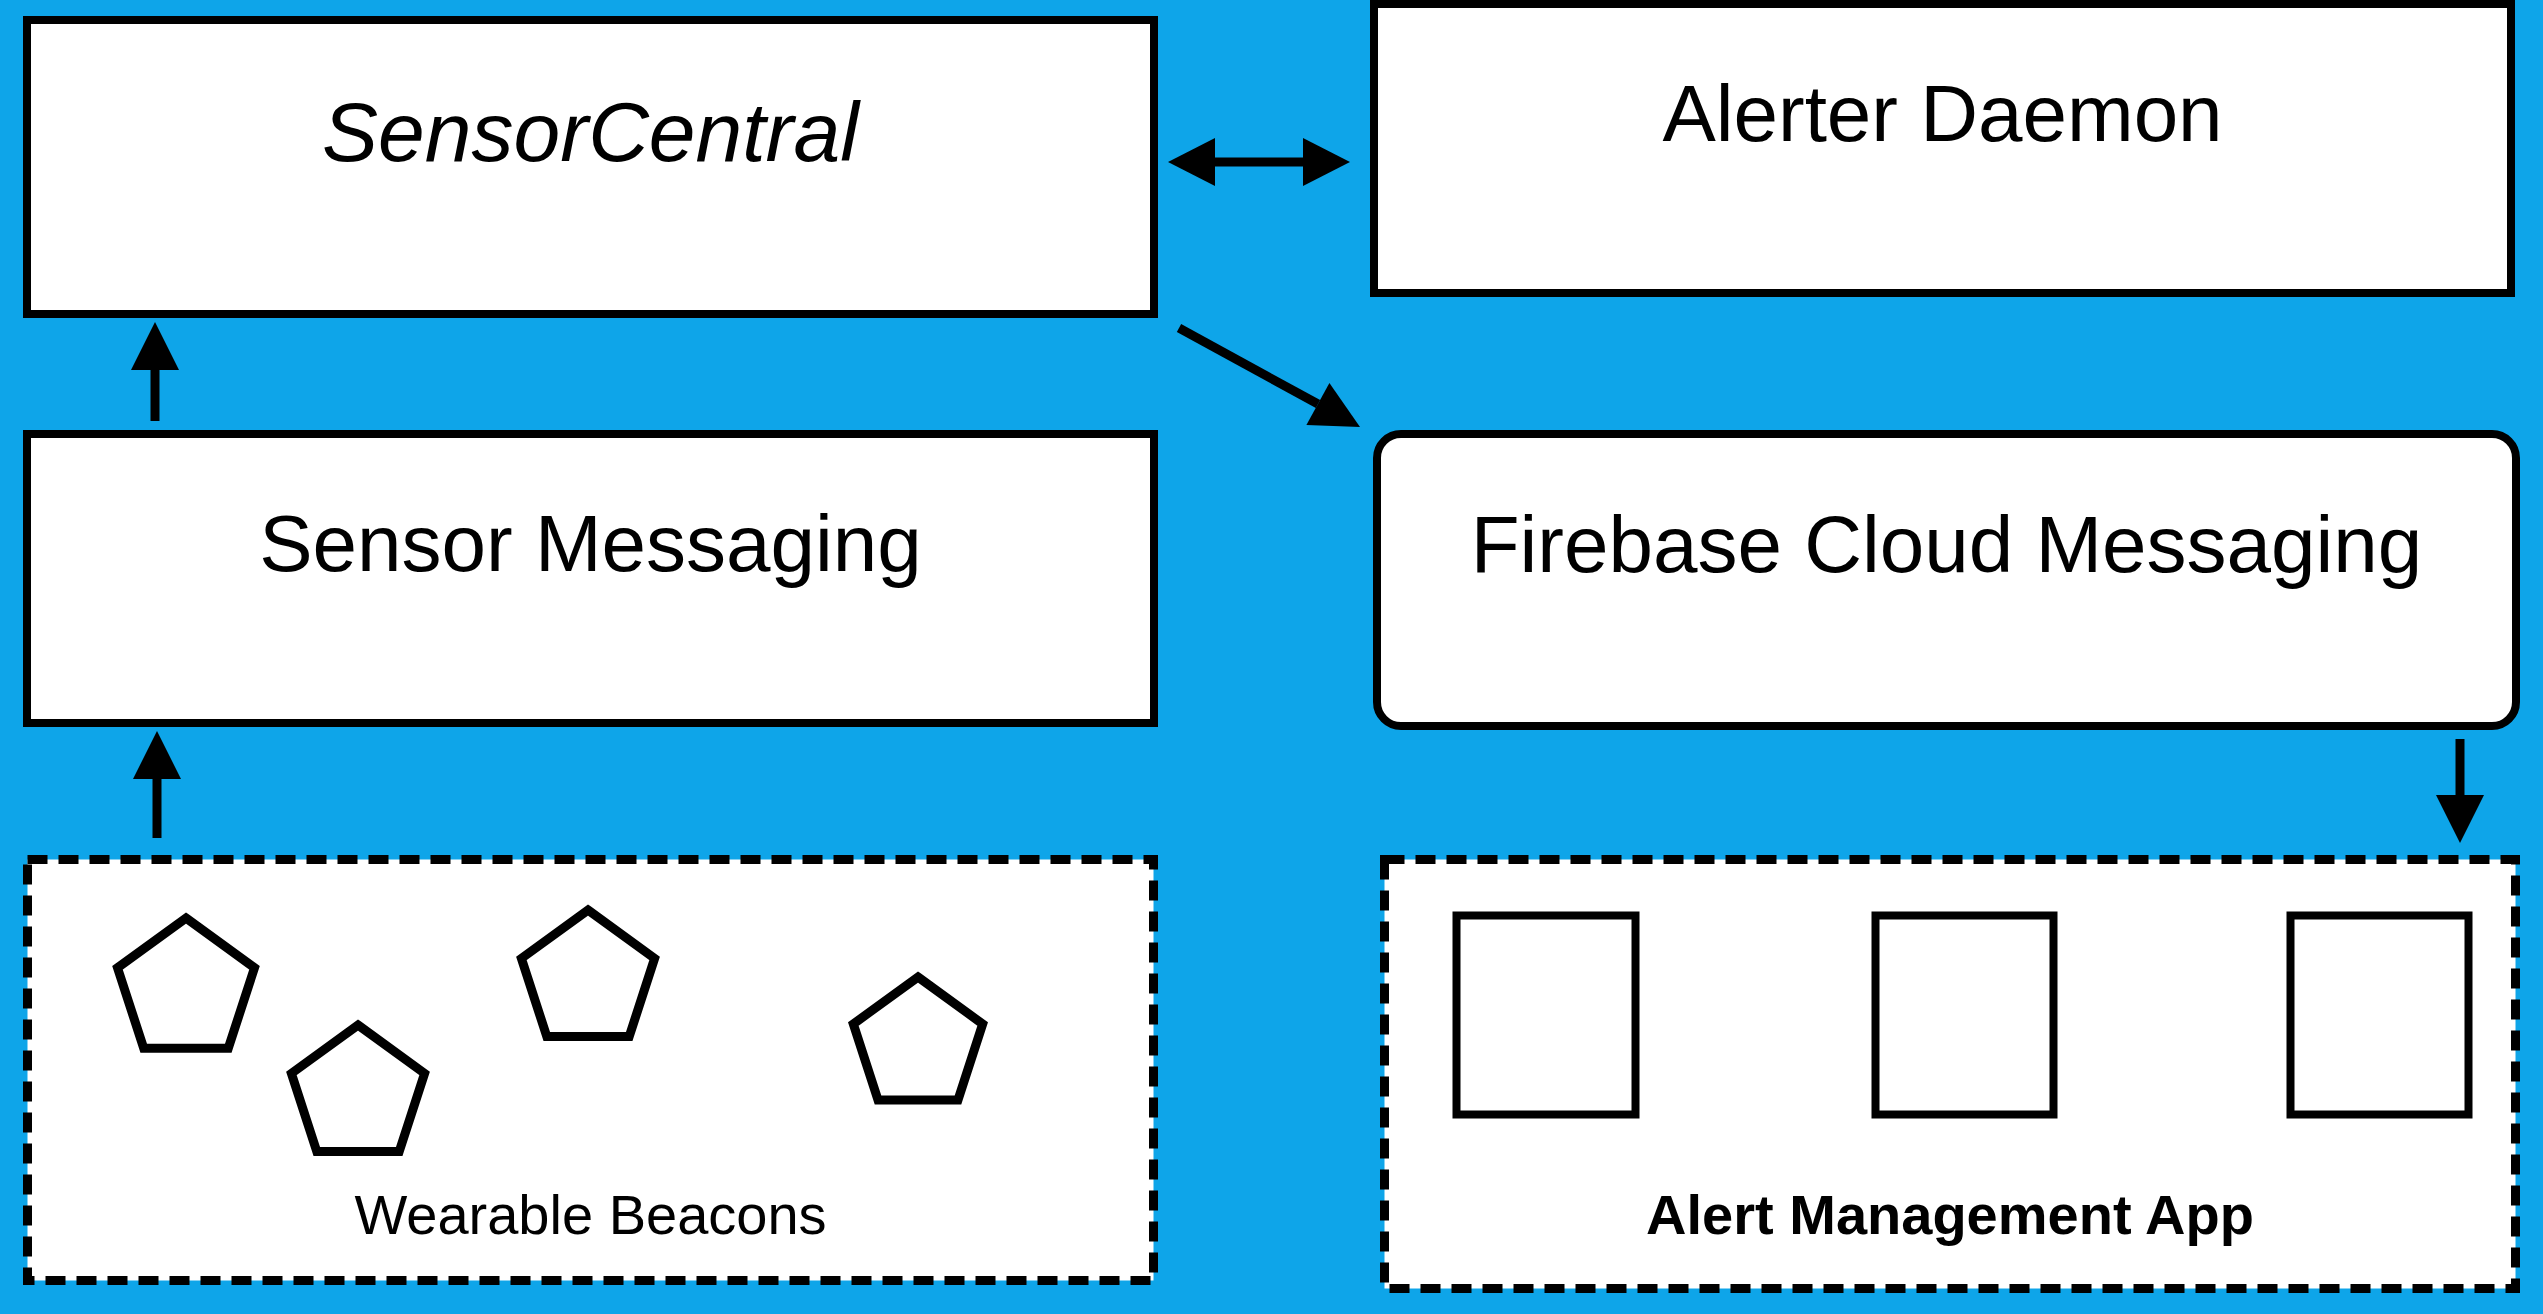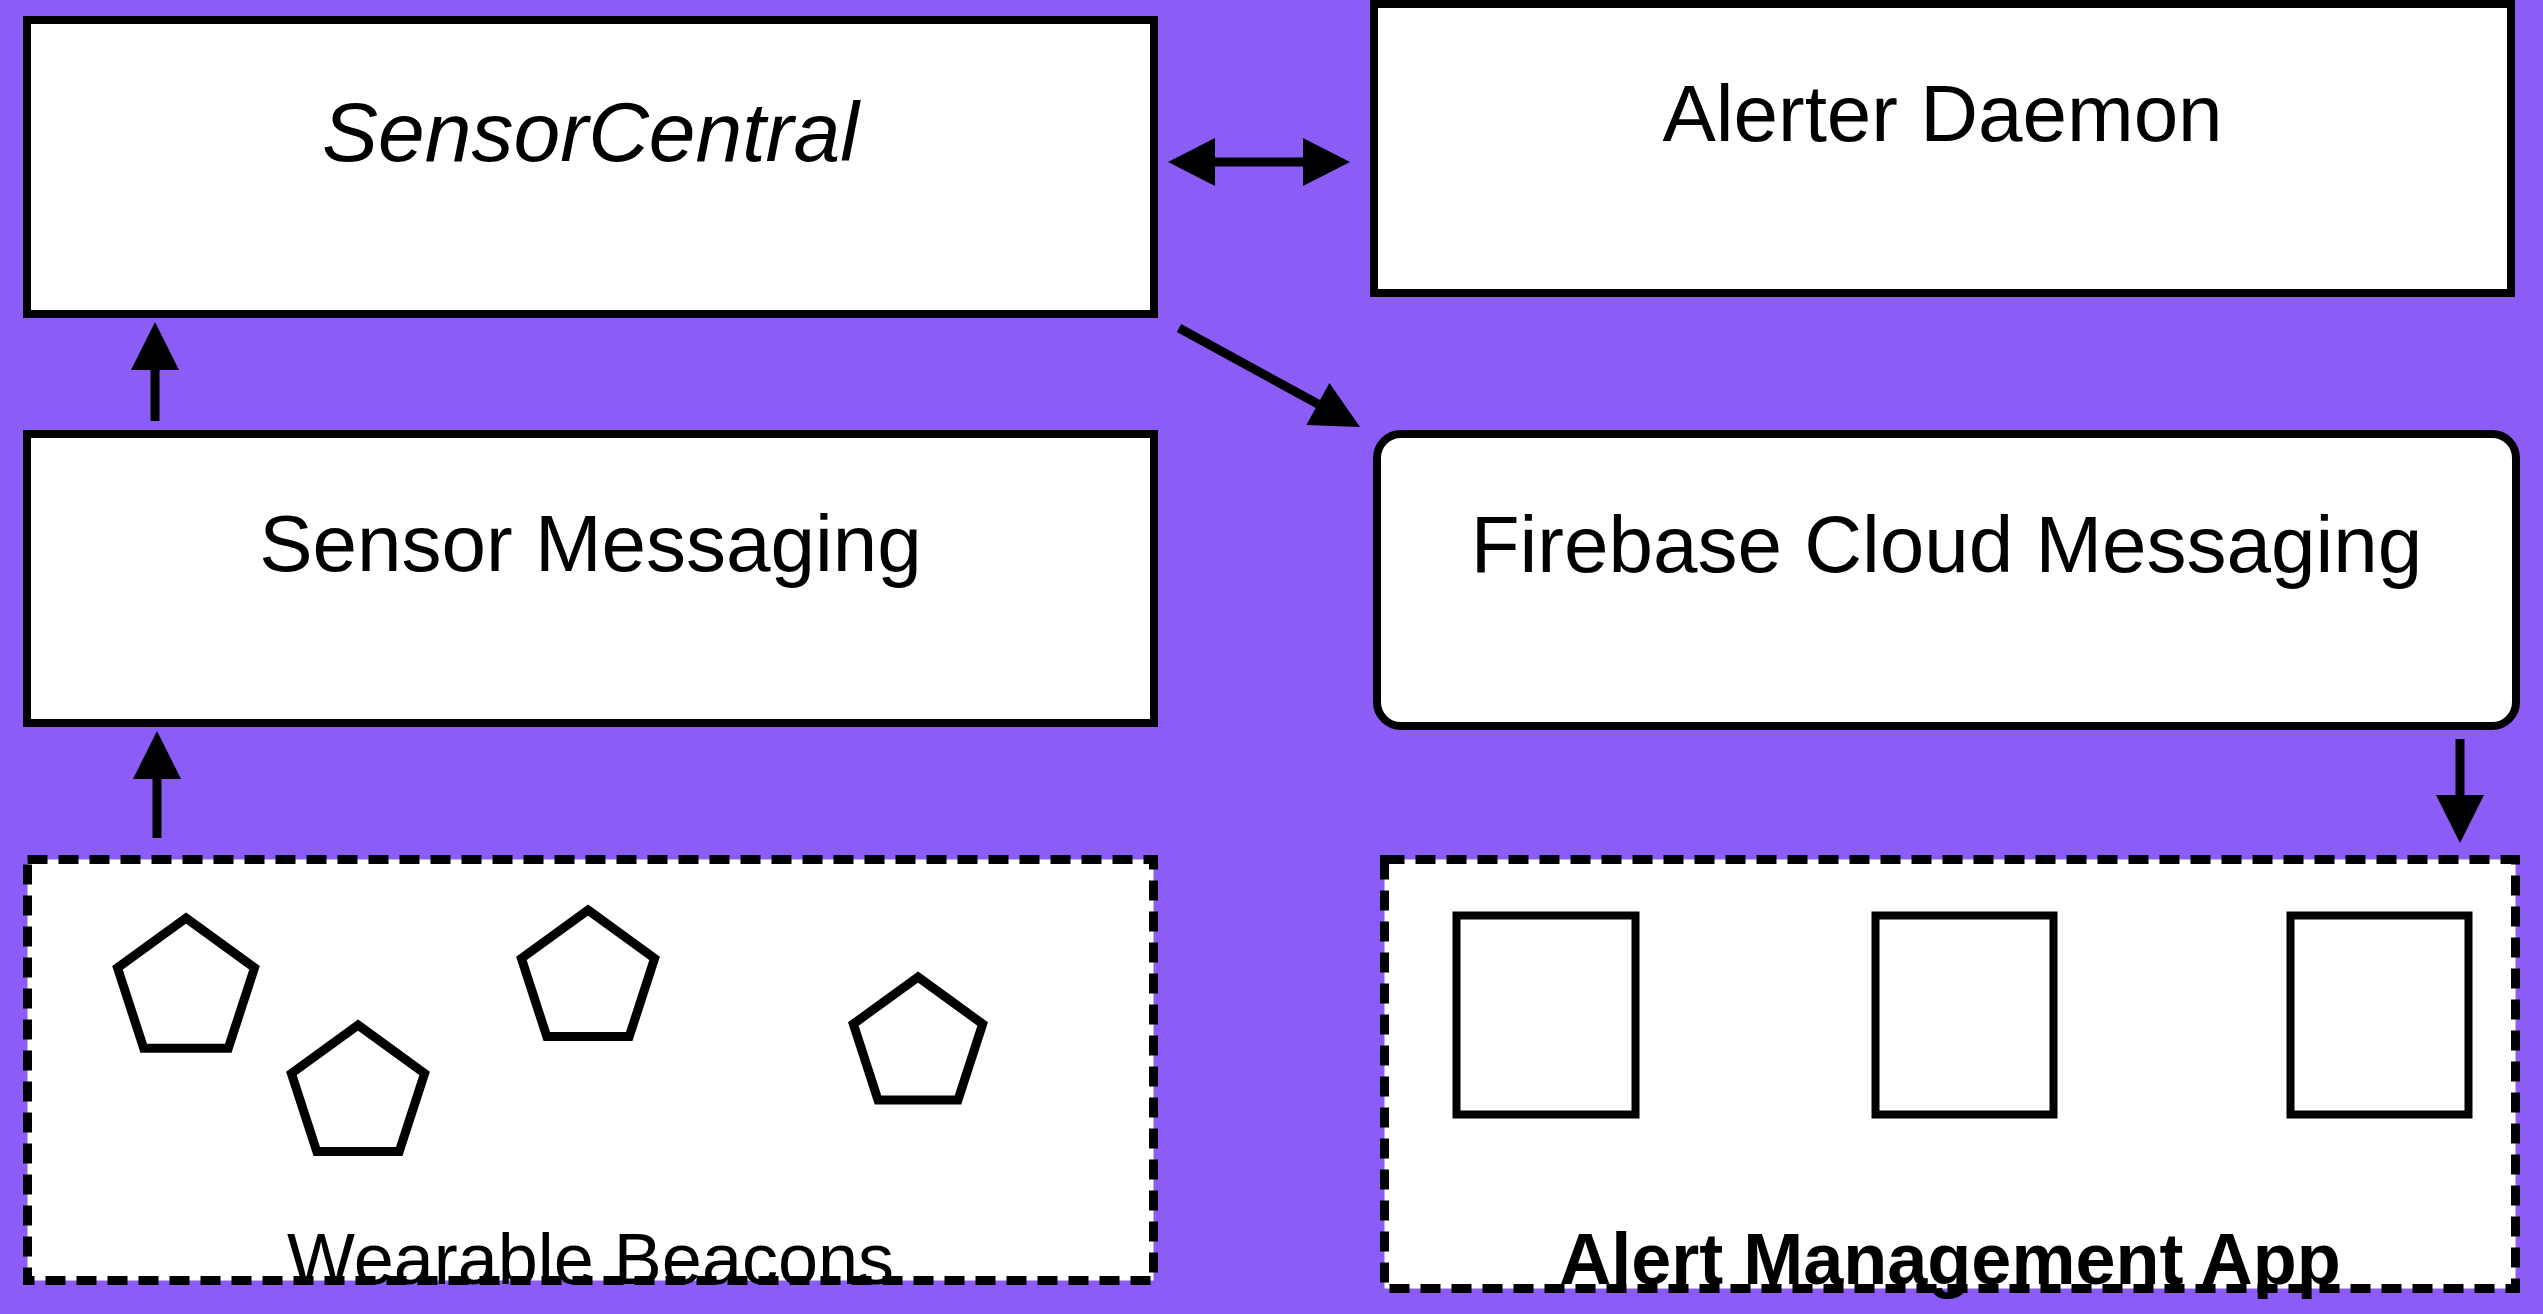--- a/index.html
+++ b/index.html
@@ -4,21 +4,21 @@
 <style>
   html, body {
     margin: 0;
     padding: 0;
     background: #ffffff;
   }
   .canvas {
     position: relative;
     width: 2543px;
     height: 1314px;
-    background: #8b5cf6;
+    background: #0ea5e9;
     font-family: "Liberation Sans", sans-serif;
     color: #000000;
     overflow: hidden;
   }
   .shape-layer {
     position: absolute;
     left: 0;
     top: 0;
     width: 2543px;
     height: 1314px;
@@ -41,25 +41,24 @@
   }
   .node-label.italic {
     font-style: italic;
     font-size: 84px;
   }
   .zone-label {
     position: absolute;
     display: flex;
     align-items: center;
     justify-content: center;
-    font-size: 72px;
+    font-size: 56px;
     line-height: 1;
     white-space: nowrap;
     color: #000000;
-    margin-top: 44px;
   }
   
   .box-sensor-central   { left: 23px;   top: 16px;  width: 1135px; height: 302px; }
   .box-alerter-daemon   { left: 1370px; top: 0;  width: 1145px; height: 297px; }
   .box-sensor-listener  { left: 23px;   top: 430px; width: 1135px; height: 297px; }
   .box-fcm              { left: 1373px; top: 430px; width: 1147px; height: 300px; border-radius: 28px; }
   
   .label-wearable { left: 23px;   top: 1165px; width: 1135px; height: 100px; }
   .label-alert    { left: 1380px; top: 1165px; width: 1140px; height: 100px; font-weight: bold; }
 </style>

